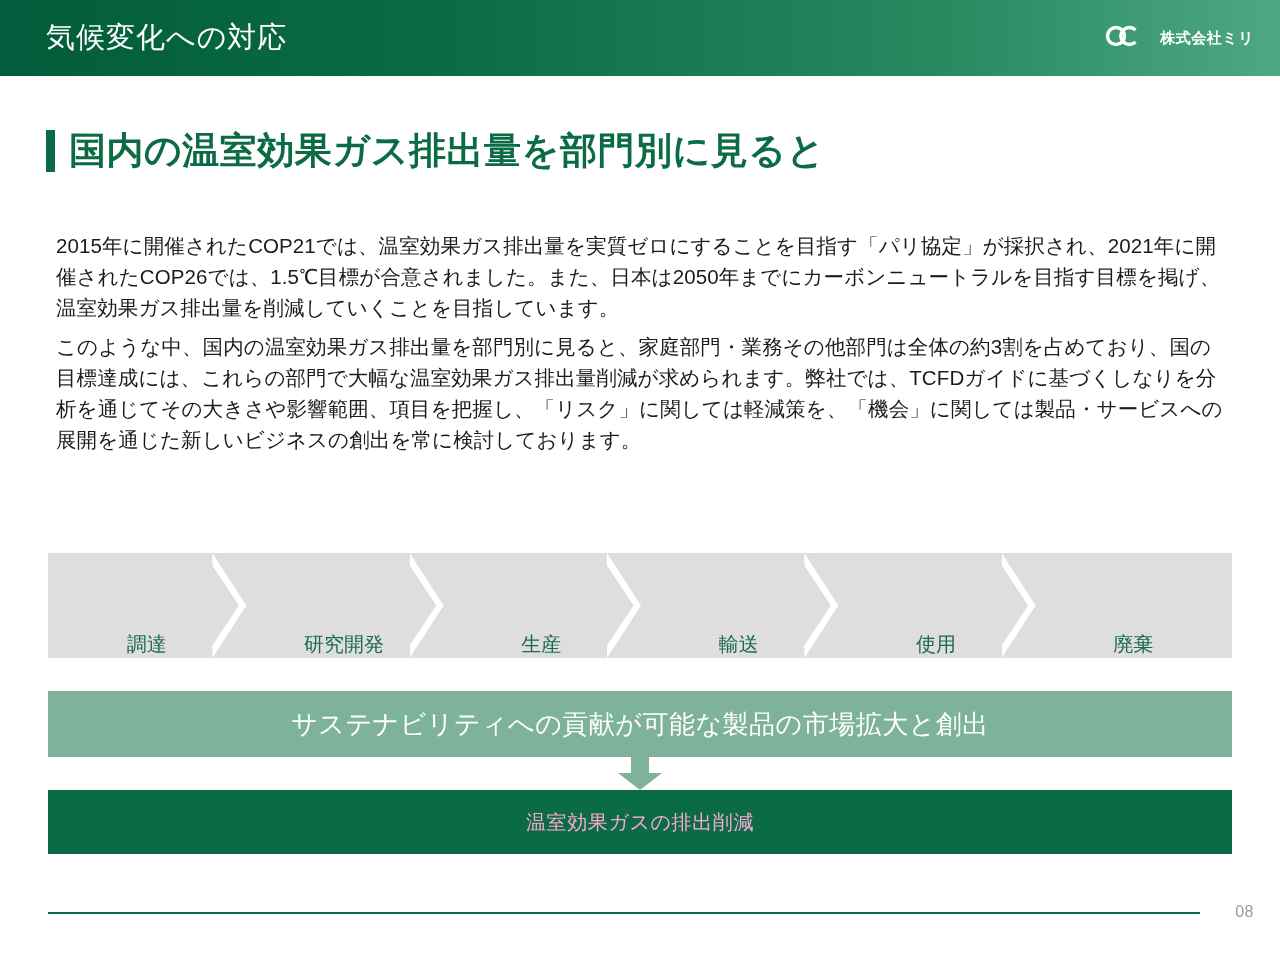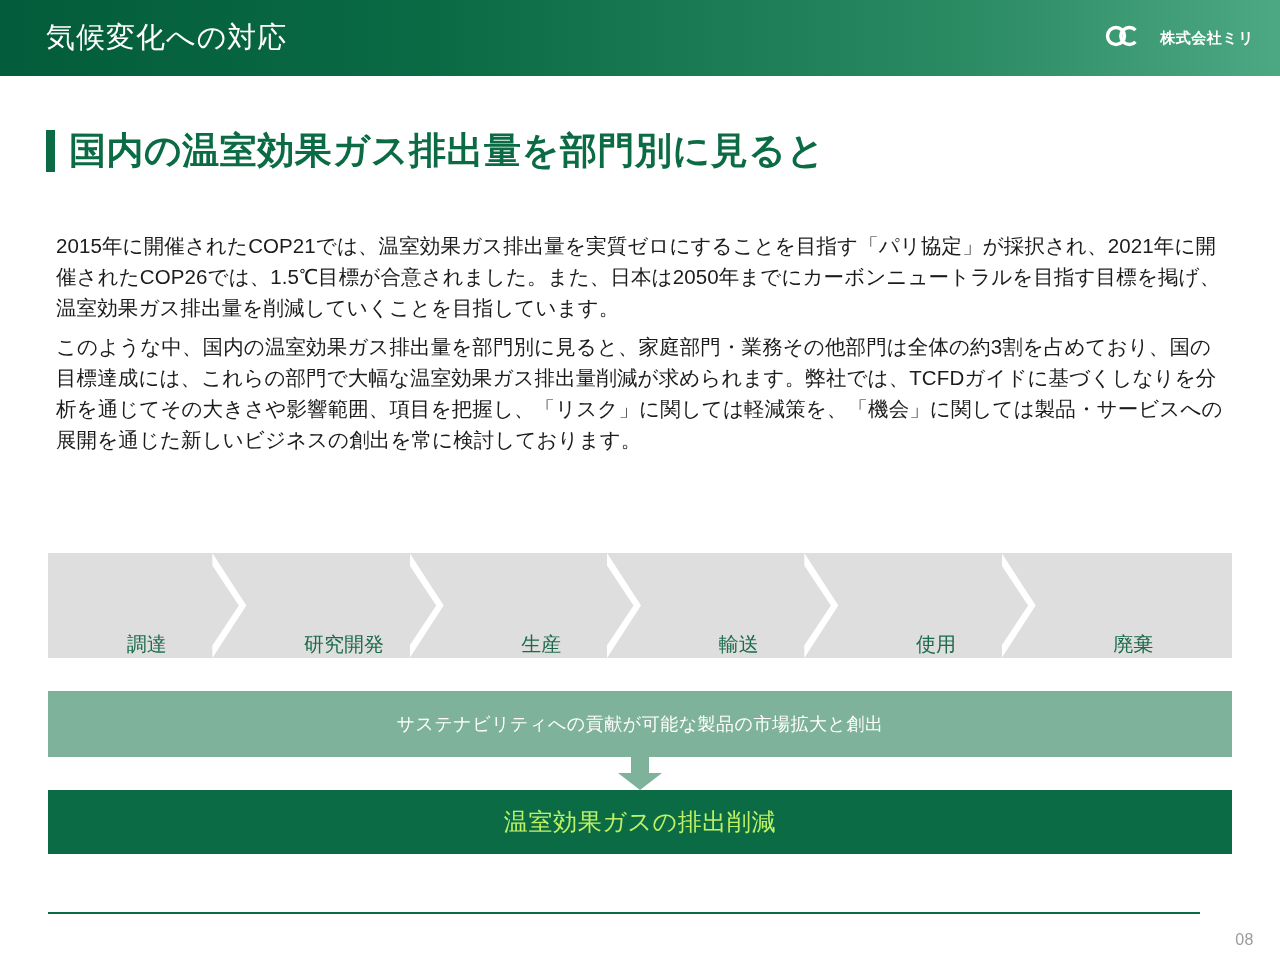--- a/index.html
+++ b/index.html
@@ -121,21 +121,21 @@
     position: absolute;
     top: 691px;
     left: 48px;
     width: 1184px;
     height: 66px;
     background: #7fb29a;
     display: flex;
     align-items: center;
     justify-content: center;
     color: #ffffff;
-    font-size: 18px;
+    font-size: 26px;
     font-weight: 500;
     letter-spacing: 0.5px;
   }
 
   
   .down-arrow {
     position: absolute;
     top: 757px;
     left: 618px;
     width: 44px;
@@ -147,43 +147,42 @@
   .band-dark {
     position: absolute;
     top: 790px;
     left: 48px;
     width: 1184px;
     height: 64px;
     background: #0b6b44;
     display: flex;
     align-items: center;
     justify-content: center;
-    color: #bef264;
-    font-size: 24px;
+    color: #f9a8d4;
+    font-size: 20px;
     font-weight: 500;
     letter-spacing: 0.6px;
   }
 
   
   .footer-rule {
     position: absolute;
     top: 912px;
     left: 48px;
     width: 1152px;
     height: 2px;
     background: #0b6b44;
   }
   .page-num {
     position: absolute;
     top: 903px;
     right: 26px;
     font-size: 16px;
     color: #9a9a9a;
     letter-spacing: 0.5px;
-    margin-top: 28px;
   }
 </style>
 </head>
 <body>
 
 <div class="slide">
 
   <div class="header">
     <div class="header-title">気候変化への対応</div>
     <div class="brand">

